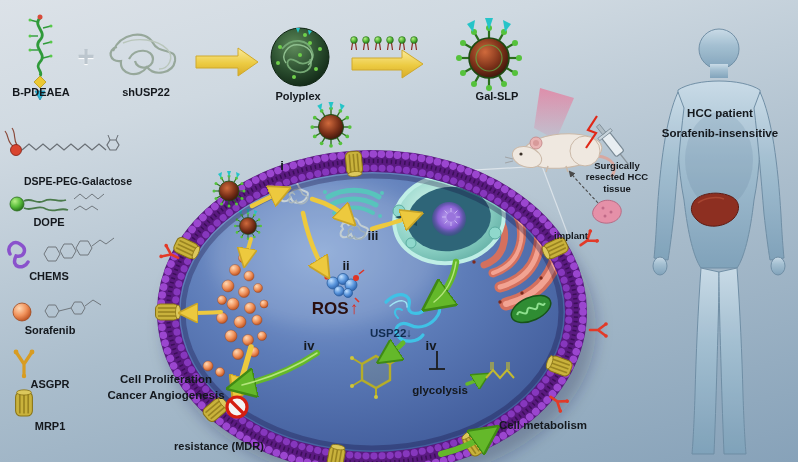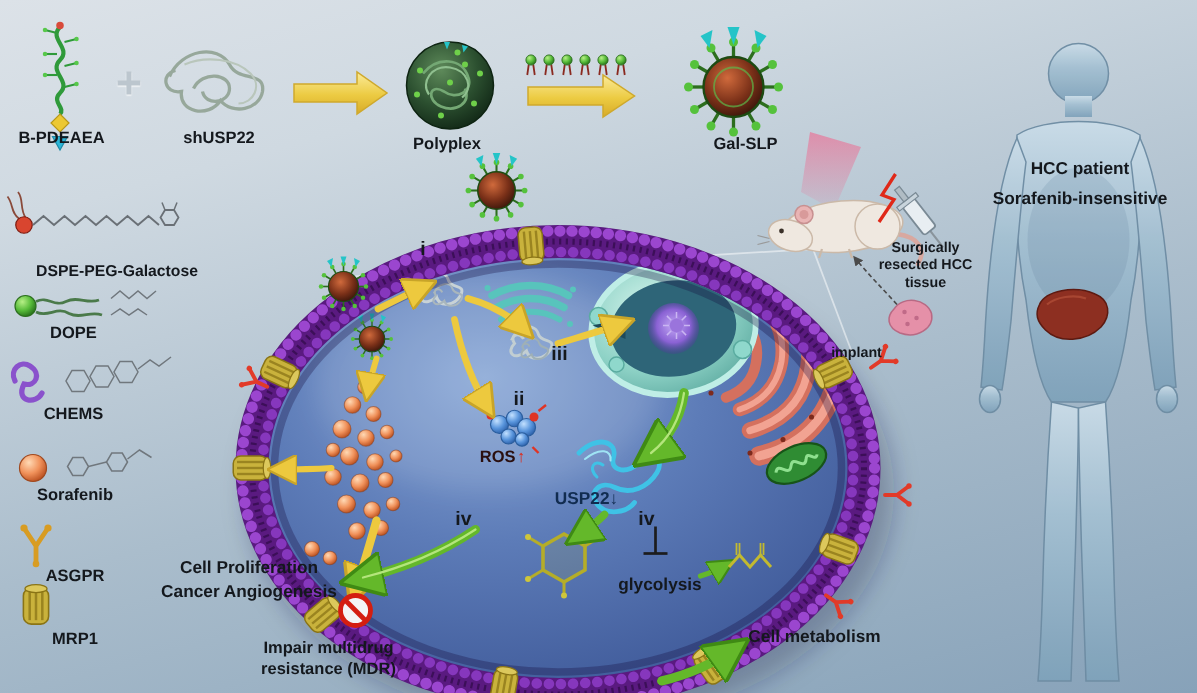--- a/index.html
+++ b/index.html
@@ -570,29 +570,28 @@
 <div class="label" style="left:8px;top:324px;width:84px;">Sorafenib</div>
 <div class="label" style="left:12px;top:378px;width:76px;">ASGPR</div>
 <div class="label" style="left:14px;top:420px;width:72px;">MRP1</div>
 
 <div class="label step" style="left:274px;top:158px;width:16px;">i</div>
 <div class="label step" style="left:312px;top:258px;width:20px;margin-left:24px;">ii</div>
 <div class="label step" style="left:360px;top:228px;width:26px;">iii</div>
 <div class="label step" style="left:298px;top:338px;width:22px;">iv</div>
 <div class="label step" style="left:420px;top:338px;width:22px;">iv</div>
 
-<div class="label rosbox" style="left:311px;top:299px;width:48px;font-size:11px;">
+<div class="label rosbox" style="left:311px;top:299px;width:48px;font-size:17px;">
   <span class="dark">ROS</span>
       <span class="red">↑</span>
 </div>
 <div class="label navy" style="left:362px;top:327px;width:58px;font-size:11.5px;">USP22↓</div>
 <div class="label" style="left:407px;top:384px;width:66px;font-size:11.5px;">glycolysis</div>
 <div class="label" style="left:96px;top:373px;width:140px;font-size:11.5px;">Cell Proliferation</div>
 <div class="label" style="left:90px;top:389px;width:152px;font-size:11.5px;">Cancer Angiogenesis</div>
-<div class="label bold" style="left:152px;top:426px;width:134px;">Impair multidrug</div>
 <div class="label bold" style="left:152px;top:440px;width:134px;">resistance (MDR)</div>
 <div class="label" style="left:488px;top:419px;width:110px;font-size:11.5px;">Cell metabolism</div>
 
 <div class="label small" style="left:548px;top:207px;width:46px;margin-top:23px;">implant</div>
 <div class="label small" style="left:582px;top:160px;width:70px;">Surgically resected HCC tissue</div>
 <div class="label" style="left:645px;top:92px;width:150px;font-size:11.5px;margin-top:35px;">Sorafenib-insensitive</div>
 <div class="label" style="left:645px;top:107px;width:150px;font-size:11.5px;">HCC patient</div>
 
 </div>
 

